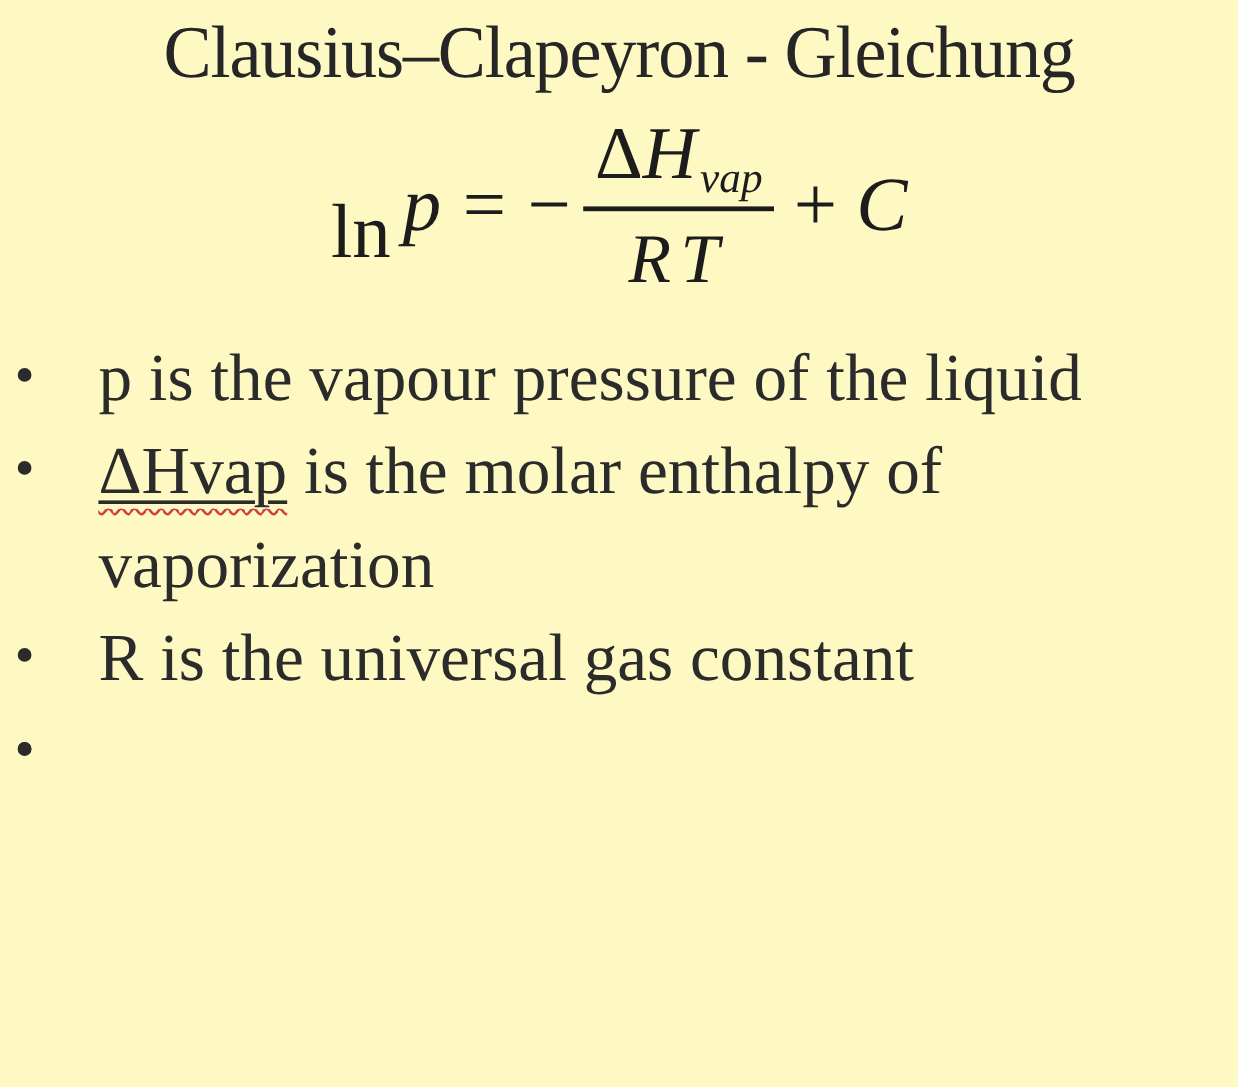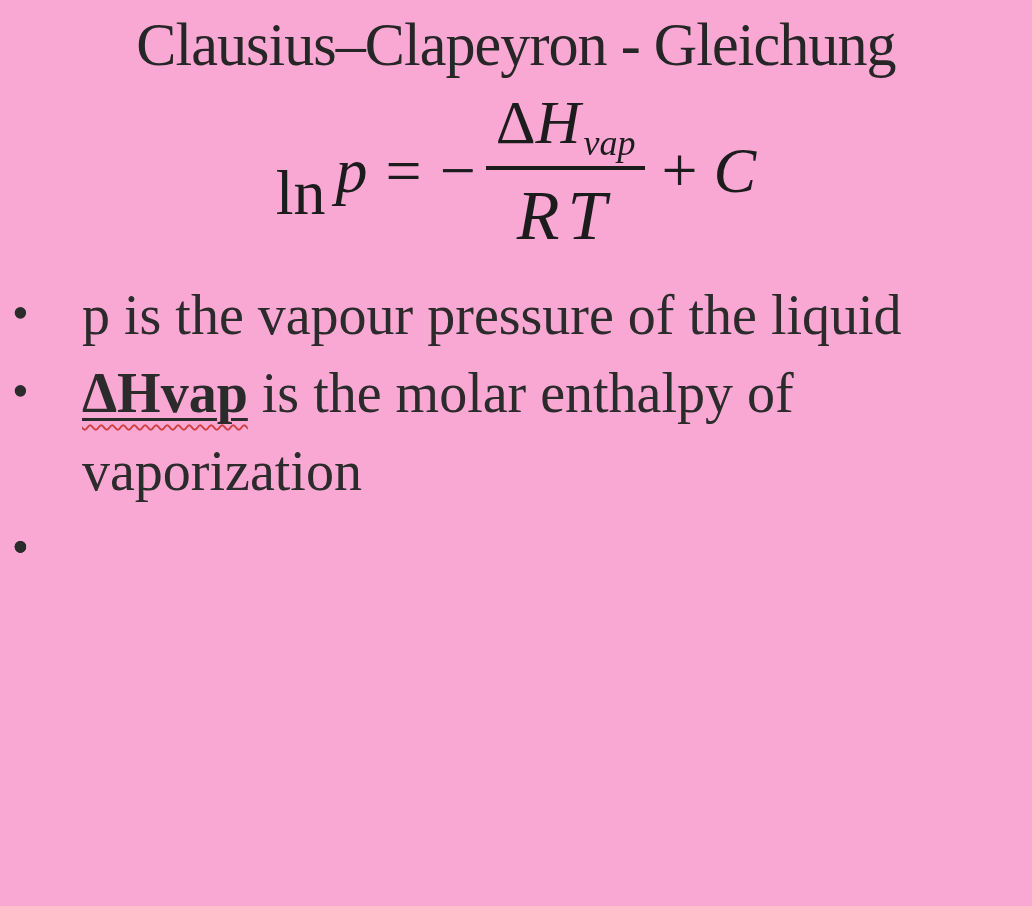--- a/index.html
+++ b/index.html
@@ -4,21 +4,21 @@
 <style>
   html, body {
     margin: 0;
     padding: 0;
     background: #ffffff;
   }
   .slide {
     position: relative;
     width: 1032px;
     height: 906px;
-    background: #f9a8d4;
+    background: #fef9c3;
     overflow: hidden;
     font-family: "Liberation Serif", "DejaVu Serif", serif;
     color: #2b2b2b;
   }
   .title {
     margin: 6px 0 0 0;
     font-size: 62px;
     font-weight: normal;
     line-height: 76px;
     text-align: center;
@@ -56,21 +56,21 @@
     display: flex;
     align-items: baseline;
     font-size: 62px;
     padding: 0 10px 8px 10px;
   }
   .frac .bar {
     width: 100%;
     border-top: 4px solid #1c1c1c;
   }
   .frac .den {
-    font-size: 70px;
+    font-size: 58px;
     letter-spacing: 8px;
     padding: 6px 0 0 0;
   }
   .sub {
     font-size: 36px;
     position: relative;
     top: 12px;
     margin-left: 3px;
   }
   
@@ -90,21 +90,20 @@
     position: absolute;
     left: 0;
     top: -2px;
     font-size: 48px;
   }
   .u-solid {
     text-decoration: underline;
     text-decoration-color: #2b2b2b;
     text-decoration-thickness: 3px;
     text-underline-offset: 6px;
-    font-weight: bold;
   }
   .u-wavy {
     text-decoration: underline wavy #cf4040;
     text-decoration-thickness: 2px;
     text-underline-offset: 12px;
   }
 </style>
 </head>
 <body>
 
@@ -134,20 +133,21 @@
     <li>
       <span class="marker">•</span>
       <span>p is the vapour pressure of the liquid</span>
     </li>
     <li>
       <span class="marker">•</span>
       <span><span class="u-solid"><span class="u-wavy">ΔHvap</span></span><span> is the molar enthalpy of vaporization</span></span>
     </li>
     <li>
       <span class="marker">•</span>
+      <span>R is the universal gas constant</span>
     </li>
     <li>
       <span class="marker">•</span>
     </li>
     <li>
       <span class="marker">•</span>
     </li>
   </ul>
 
 </div>

